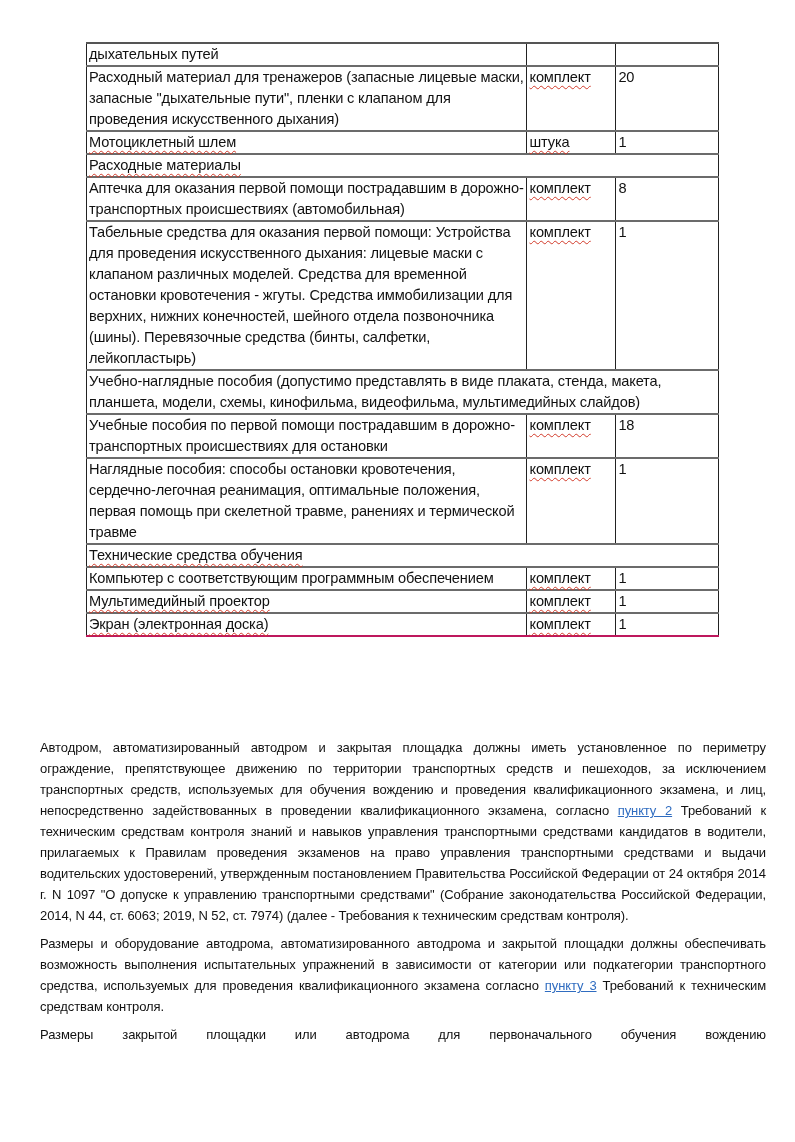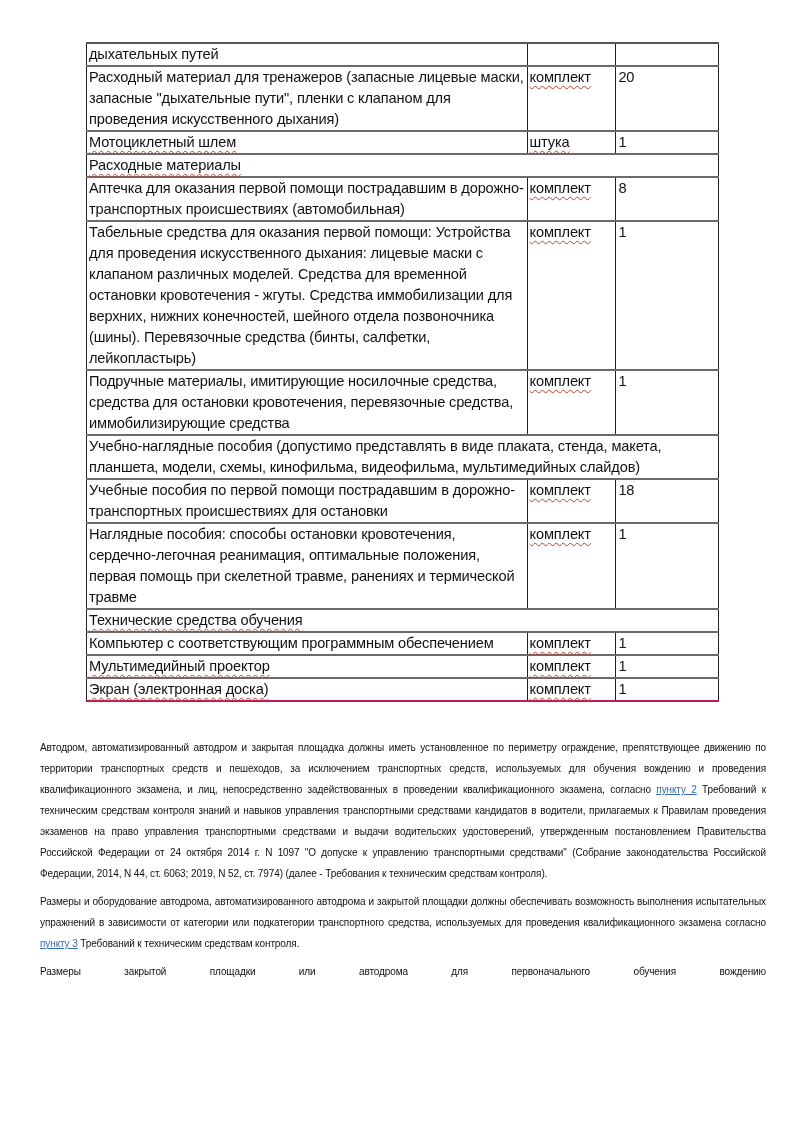--- a/index.html
+++ b/index.html
@@ -29,21 +29,21 @@
   td.c-unit { width: 84px; }
   td.c-qty  { width: 98px; }
   .sp {
     text-decoration: underline wavy #d23a2a;
     text-decoration-thickness: 1px;
     text-underline-offset: 3px;
   }
 
   .text {
     position: absolute; left: 40px; top: 737px; width: 726px;
-    font-size: 10px; line-height: 21px;
+    font-size: 13px; line-height: 21px;
     text-align: justify;
     letter-spacing: -0.1px;
   }
   .text p { margin: 0 0 7px 0; }
   .text p.last { text-align-last: justify; }
   a.link { color: #2f6cc0; text-decoration: underline; }
 </style>
 </head>
 <body>
 
@@ -69,25 +69,20 @@
       <tr>
         <td colspan="3"><span class="sp">Расходные материалы</span></td>
       </tr>
       <tr>
         <td class="c-name">Аптечка для оказания первой помощи пострадавшим в дорожно-транспортных происшествиях (автомобильная)</td>
         <td class="c-unit"><span class="sp">комплект</span></td>
         <td class="c-qty">8</td>
       </tr>
       <tr>
         <td class="c-name">Табельные средства для оказания первой помощи: Устройства для проведения искусственного дыхания: лицевые маски с клапаном различных моделей. Средства для временной остановки кровотечения - жгуты. Средства иммобилизации для верхних, нижних конечностей, шейного отдела позвоночника (шины). Перевязочные средства (бинты, салфетки, лейкопластырь)</td>
-        <td class="c-unit"><span class="sp">комплект</span></td>
-        <td class="c-qty">1</td>
-      </tr>
-      <tr>
-        <td class="c-name">Подручные материалы, имитирующие носилочные средства, средства для остановки кровотечения, перевязочные средства, иммобилизирующие средства</td>
         <td class="c-unit"><span class="sp">комплект</span></td>
         <td class="c-qty">1</td>
       </tr>
       <tr>
         <td colspan="3">Учебно-наглядные пособия (допустимо представлять в виде плаката, стенда, макета, планшета, модели, схемы, кинофильма, видеофильма, мультимедийных слайдов)</td>
       </tr>
       <tr>
         <td class="c-name">Учебные пособия по первой помощи пострадавшим в дорожно-транспортных происшествиях для остановки</td>
         <td class="c-unit"><span class="sp">комплект</span></td>
         <td class="c-qty">18</td>

